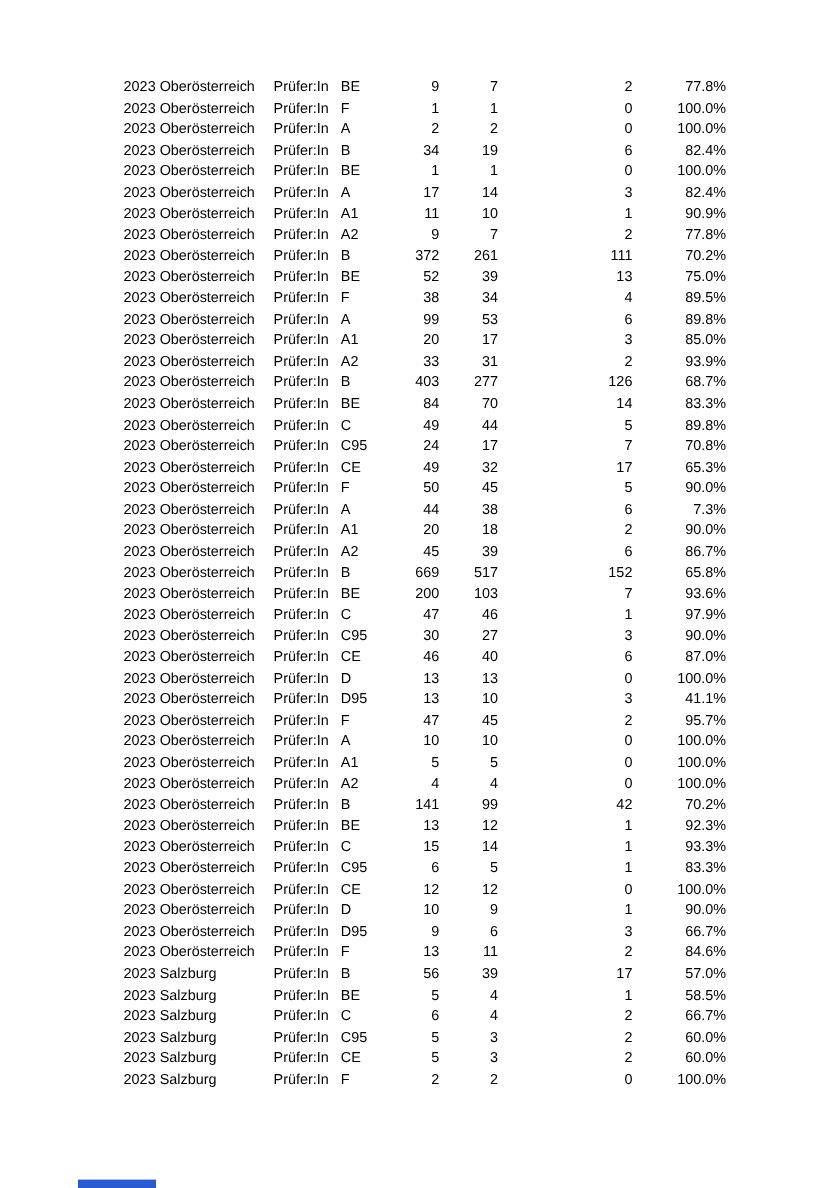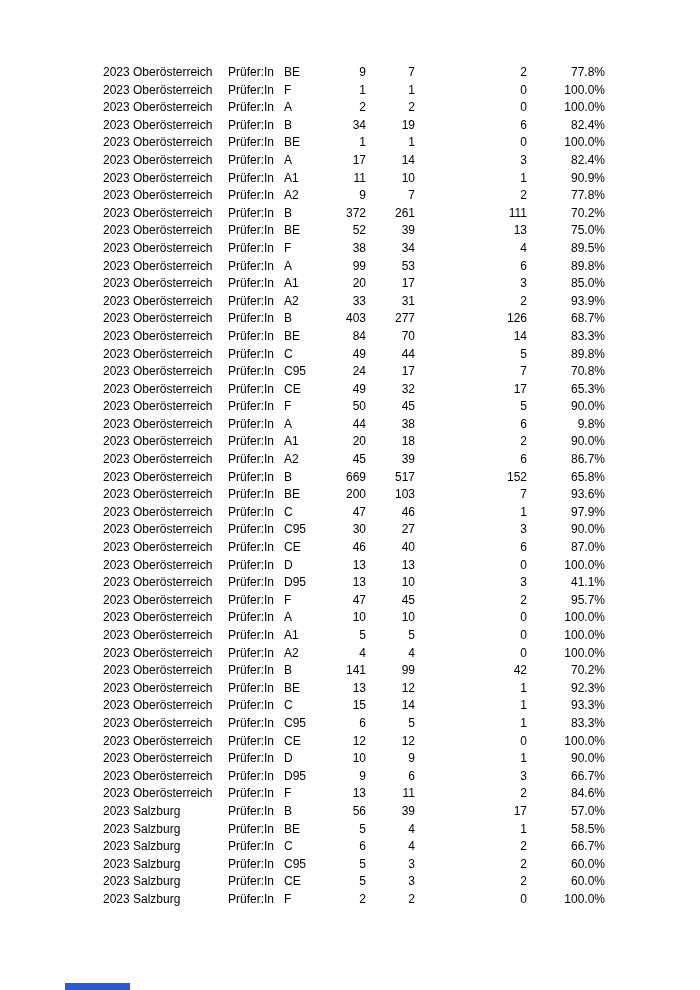--- a/index.html
+++ b/index.html
@@ -228,21 +228,21 @@
       <span class="cell right">5</span>
       <span class="cell right">90.0%</span>
     </div>
     <div class="row">
       <span class="cell left">2023 Oberösterreich</span>
       <span class="cell left">Prüfer:In</span>
       <span class="cell left">A</span>
       <span class="cell right">44</span>
       <span class="cell right">38</span>
       <span class="cell right">6</span>
-      <span class="cell right">9.8%</span>
+      <span class="cell right">7.3%</span>
     </div>
     <div class="row">
       <span class="cell left">2023 Oberösterreich</span>
       <span class="cell left">Prüfer:In</span>
       <span class="cell left">A1</span>
       <span class="cell right">20</span>
       <span class="cell right">18</span>
       <span class="cell right">2</span>
       <span class="cell right">90.0%</span>
     </div>

